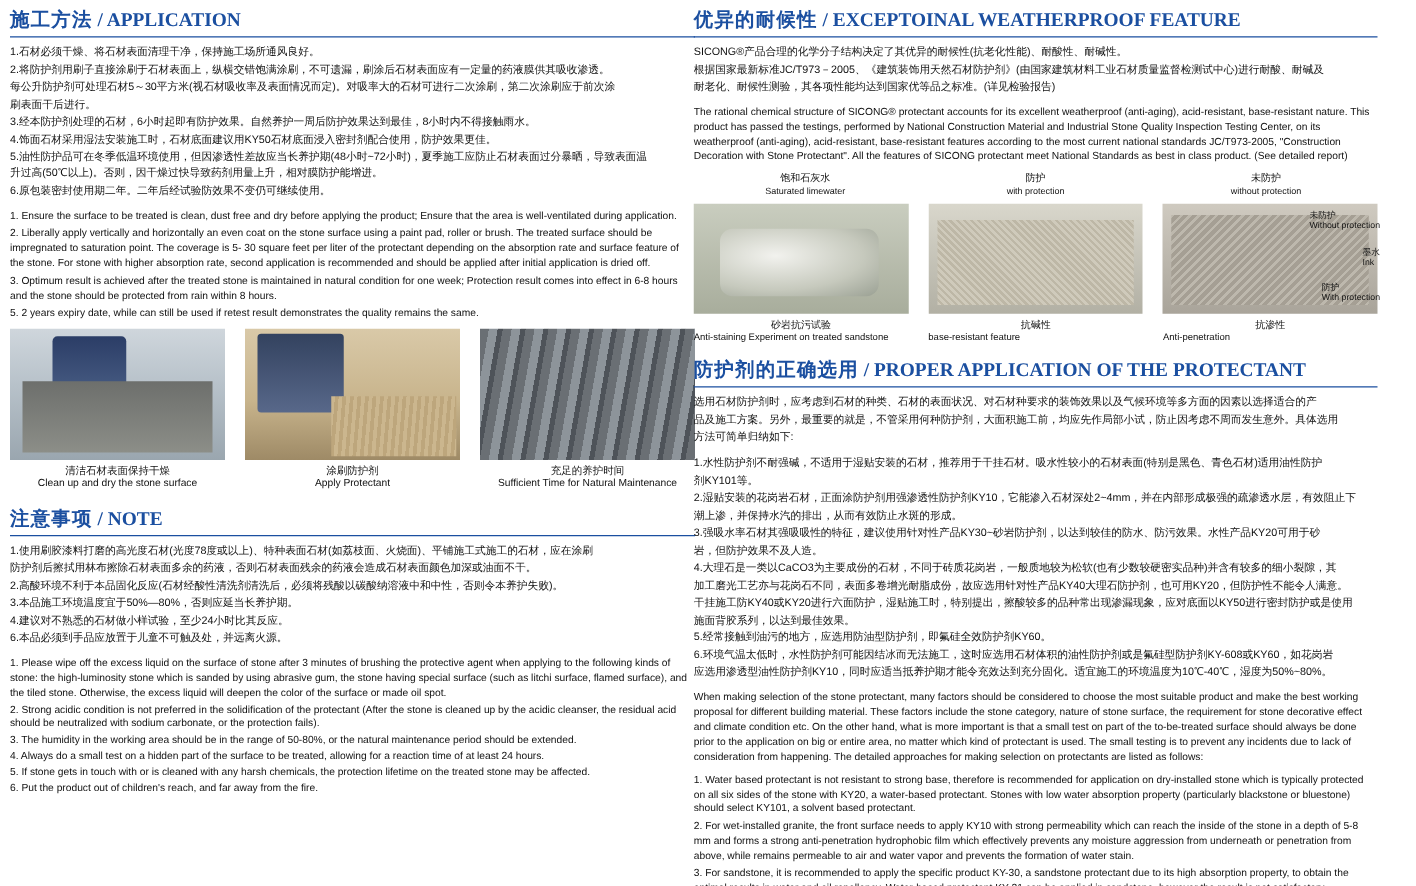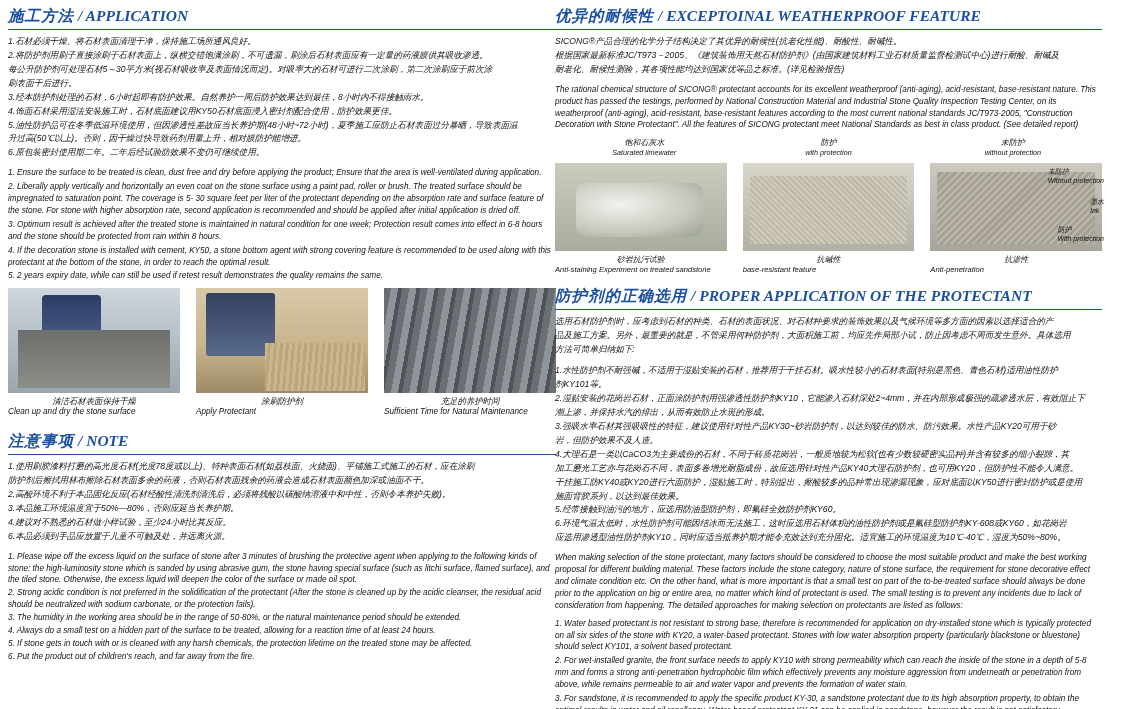--- a/index.html
+++ b/index.html
@@ -3,21 +3,21 @@
 <meta charset="utf-8">
 <style>
   html,body{margin:0;padding:0;}
   body{
     width:1133px;height:709px;
     background:#ffffff;
     font-family:"Liberation Sans", sans-serif;
     color:#111;
     overflow:hidden;
   }
-  .page{position:relative;width:1019px;height:709px;font-style:italic;}
+  .page{position:relative;width:1019px;height:709px;}
   .col{position:absolute;top:0;height:709px;box-sizing:border-box;}
   .col-left{left:0;width:566px;padding:6px 10px 0 8px;}
   .col-right{left:545px;width:567px;padding:6px 10px 0 10px;}
 
   .sec-title{
     display:flex;align-items:baseline;gap:4px;
     color:#1b4fa0;font-weight:bold;
     border-bottom:1.5px solid #1b4fa0;
     padding-bottom:2px;margin-bottom:5px;
   }
@@ -26,21 +26,21 @@
 
   .cnlist{font-size:8.6px;line-height:1.62;color:#111;margin:0 0 7px 0;}
   .cnlist div{white-space:nowrap;overflow:hidden;}
   .enlist{font-size:8.2px;line-height:1.45;color:#111;margin:0 0 6px 0;}
   .enlist p{margin:0 0 2px 0;}
 
   .photos{display:flex;gap:16px;margin:4px 0 2px 0;}
   .photo-cell{flex:1;}
   .ph{height:105px;border:0;position:relative;overflow:hidden;}
   .cap-cn{text-align:center;font-size:8.4px;margin-top:3px;color:#111;}
-  .cap-en{text-align:left;font-size:8.2px;color:#111;line-height:1.2;}
+  .cap-en{text-align:center;font-size:8.2px;color:#111;line-height:1.2;}
 
   
   .p1{background:
       linear-gradient(180deg,#cfd6dc 0%,#b9c3cb 40%,#9aa6af 100%);}
   .p1:after{content:"";position:absolute;left:6%;top:40%;width:88%;height:55%;
      background:linear-gradient(180deg,#6d6f6c,#8c8e88);}
   .p1:before{content:"";position:absolute;left:20%;top:6%;width:34%;height:48%;
      background:linear-gradient(180deg,#2b3d66,#4a5f86);border-radius:4px 4px 0 0;}
   .p2{background:linear-gradient(180deg,#d9c9a8 0%,#c8b48c 55%,#9e8a66 100%);}
   .p2:before{content:"";position:absolute;left:6%;top:4%;width:40%;height:60%;
@@ -94,21 +94,20 @@
       <div>4.饰面石材采用湿法安装施工时，石材底面建议用KY50石材底面浸入密封剂配合使用，防护效果更佳。</div>
       <div>5.油性防护品可在冬季低温环境使用，但因渗透性差故应当长养护期(48小时~72小时)，夏季施工应防止石材表面过分暴晒，导致表面温</div>
       <div>升过高(50℃以上)。否则，因干燥过快导致药剂用量上升，相对膜防护能增进。</div>
       <div>6.原包装密封使用期二年。二年后经试验防效果不变仍可继续使用。</div>
     </div>
 
     <div class="enlist">
       <p>1. Ensure the surface to be treated is clean, dust free and dry before applying the product; Ensure that the area is well-ventilated during application.</p>
       <p>2. Liberally apply vertically and horizontally an even coat on the stone surface using a paint pad, roller or brush. The treated surface should be impregnated to saturation point. The coverage is 5- 30 square feet per liter of the protectant depending on the absorption rate and surface feature of the stone. For stone with higher absorption rate, second application is recommended and should be applied after initial application is dried off.</p>
       <p>3. Optimum result is achieved after the treated stone is maintained in natural condition for one week; Protection result comes into effect in 6-8 hours and the stone should be protected from rain within 8 hours.</p>
-      <p>4. If the decoration stone is installed with cement, KY50, a stone bottom agent with strong covering feature is recommended to be used along with this protectant at the bottom of the stone, in order to reach the optimal result.</p>
       <p>5. 2 years expiry date, while can still be used if retest result demonstrates the quality remains the same.</p>
     </div>
 
     <div class="photos">
       <div class="photo-cell">
         <div class="ph p1"></div>
         <div class="cap-cn">清洁石材表面保持干燥</div>
         <div class="cap-en">Clean up and dry the stone surface</div>
       </div>
       <div class="photo-cell">

